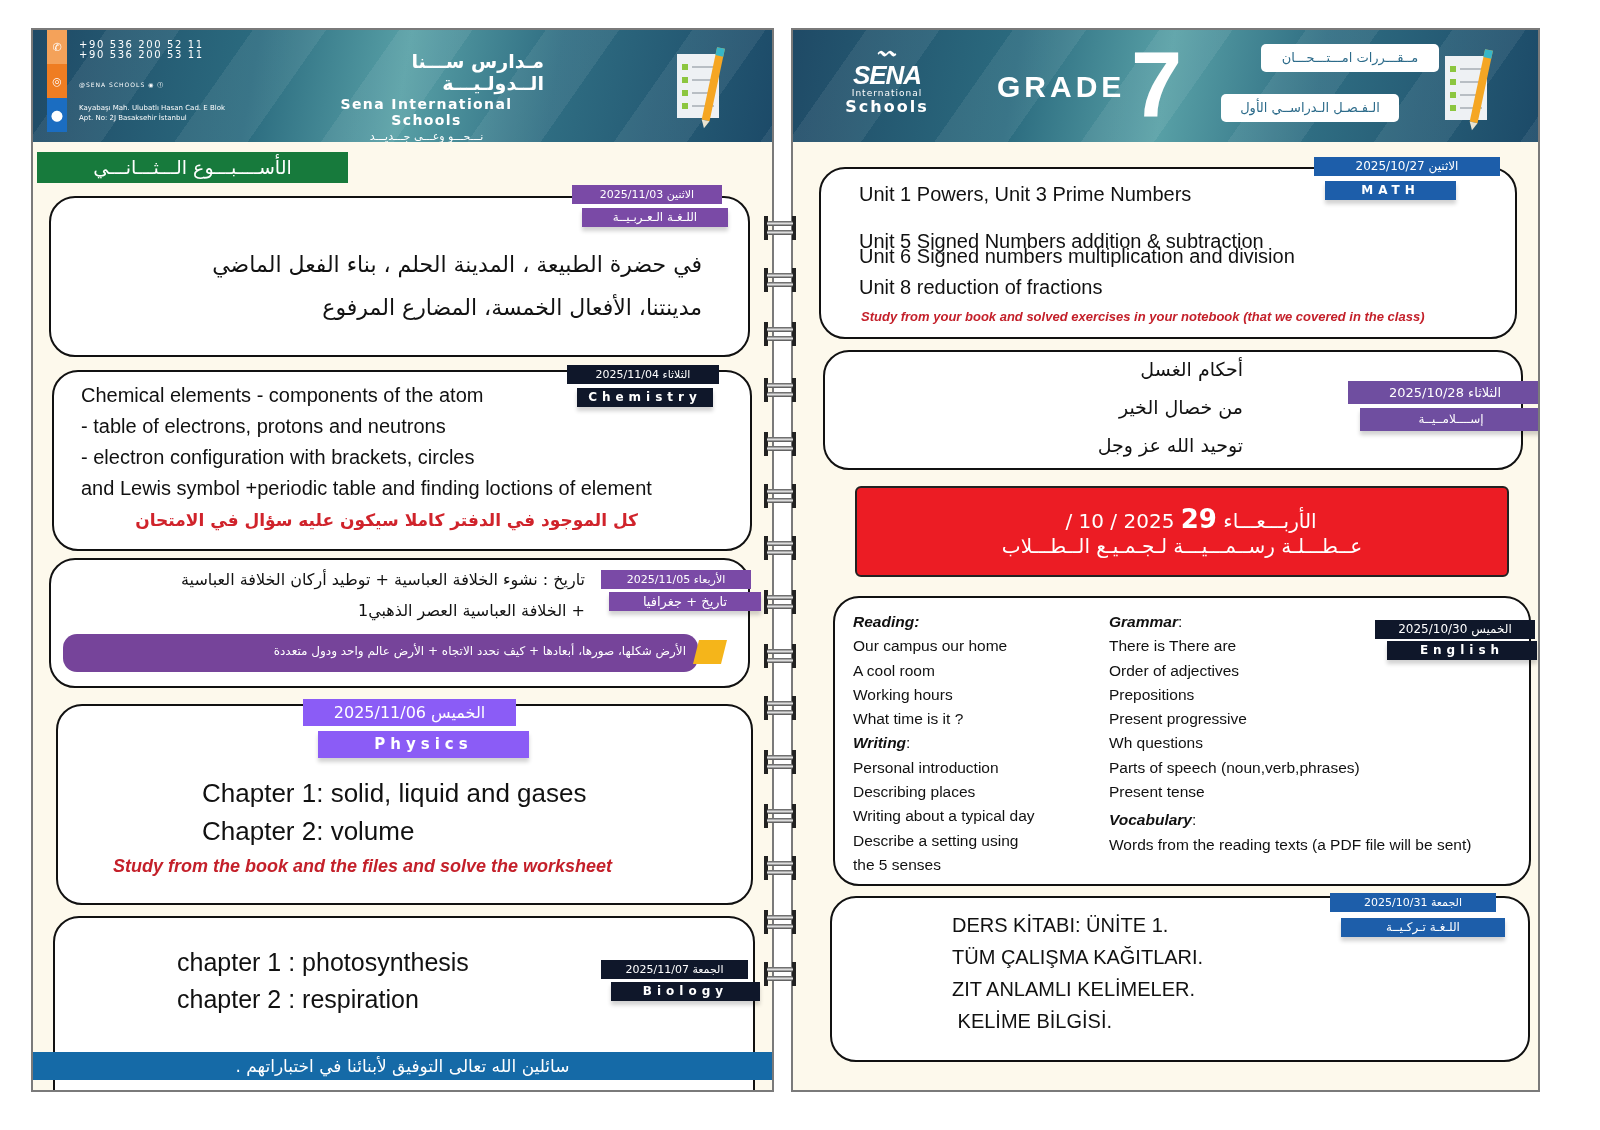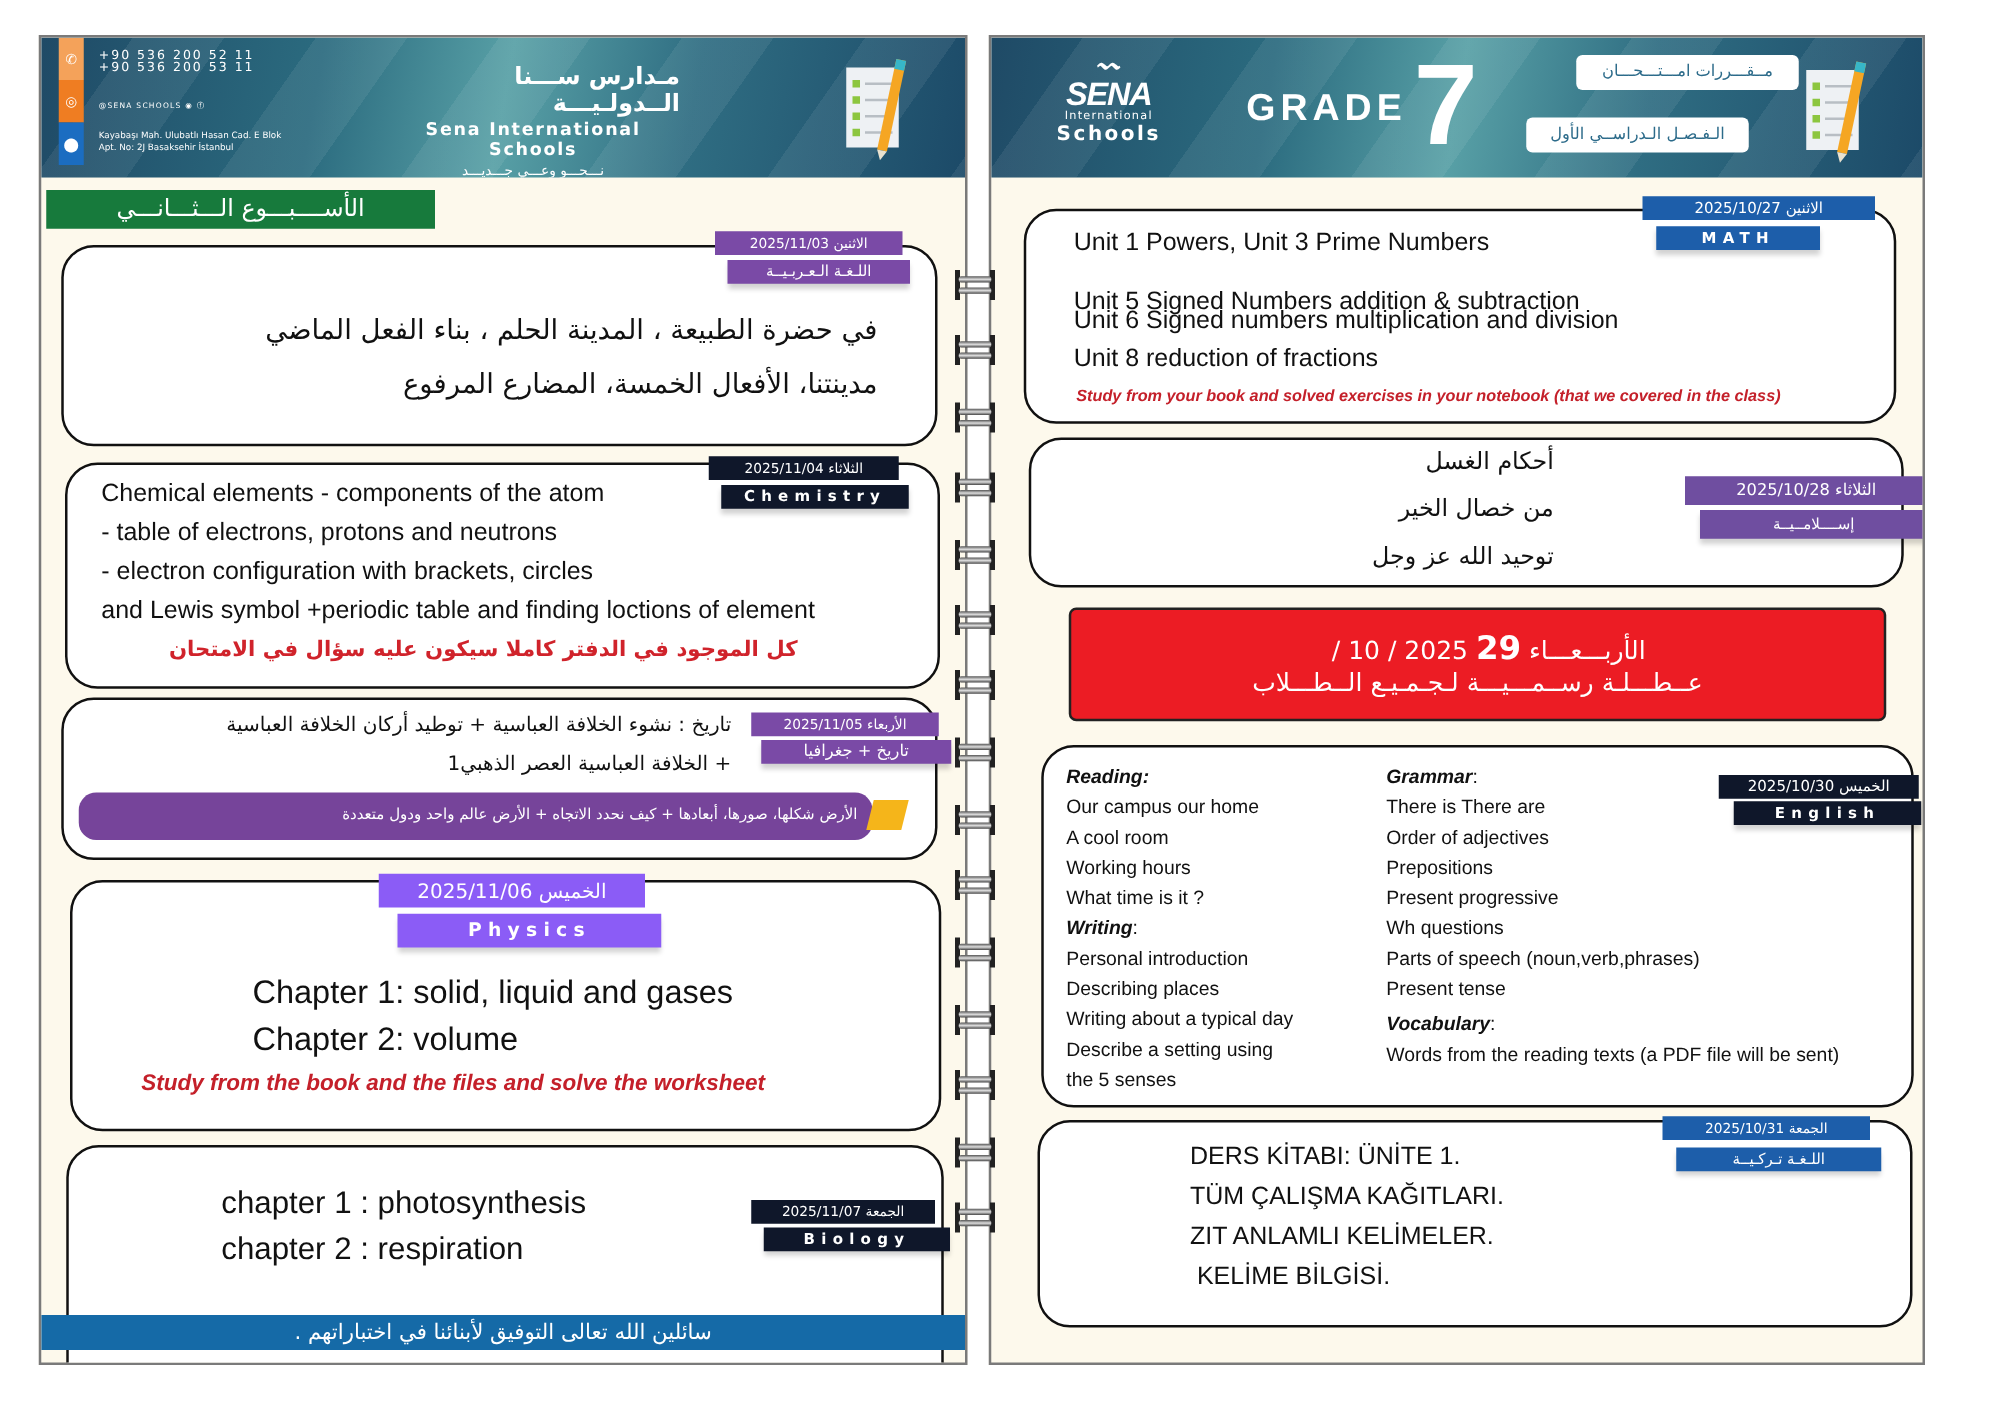--- a/index.html
+++ b/index.html
@@ -128,21 +128,21 @@
   <div class="tag subj purple" style="left:549px; top:178px; width:146px; letter-spacing:1px; font-weight:normal; direction:rtl;">اللـغـة الـعـربـيــة</div>
 
   <div class="card" style="left:19px; top:340px; width:700px; height:181px;">
     <div class="txt en-txt" style="left:27px; top:12px; font-size:20px;">Chemical elements - components of the atom</div>
     <div class="txt en-txt" style="left:27px; top:43px; font-size:20px;">- table of electrons, protons and neutrons</div>
     <div class="txt en-txt" style="left:27px; top:74px; font-size:20px;">- electron configuration with brackets, circles</div>
     <div class="txt en-txt" style="left:27px; top:105px; font-size:20px;">and Lewis symbol +periodic table and finding loctions of element</div>
     <div class="txt ar-txt red" style="right:112px; top:138px; font-size:17px; font-weight:bold;">كل الموجود في الدفتر كاملا سيكون عليه سؤال في الامتحان</div>
   </div>
   <div class="tag date lblue" style="left:534px; top:335px; width:152px; direction:rtl;">الثلاثاء 2025/11/04</div>
-  <div class="tag subj lblue" style="left:544px; top:358px; width:150px;">Chemistry</div>
+  <div class="tag subj lblue" style="left:544px; top:358px; width:136px;">Chemistry</div>
 
   <div class="card" style="left:16px; top:528px; width:701px; height:130px;">
     <div class="txt ar-txt" style="right:163px; top:10px; font-size:16px;">تاريخ : نشوء الخلافة العباسية + توطيد أركان الخلافة العباسية</div>
     <div class="txt ar-txt" style="right:163px; top:41px; font-size:16px;">+ الخلافة العباسية العصر الذهبي1</div>
     <div style="position:absolute; left:12px; top:74px; width:635px; height:38px; background:#76449a; border-radius:14px;">
       <div class="txt ar-txt" style="right:12px; top:10px; font-size:12px; color:#fff;">الأرض شكلها، صورها، أبعادها + كيف نحدد الاتجاه + الأرض عالم واحد ودول متعددة</div>
     </div>
     <div style="position:absolute; left:645px; top:80px; width:28px; height:24px; background:#f5b51a; transform:skewX(-14deg);"></div>
   </div>
   <div class="tag date purple" style="left:568px; top:540px; width:150px; direction:rtl;">الأربعاء 2025/11/05</div>

